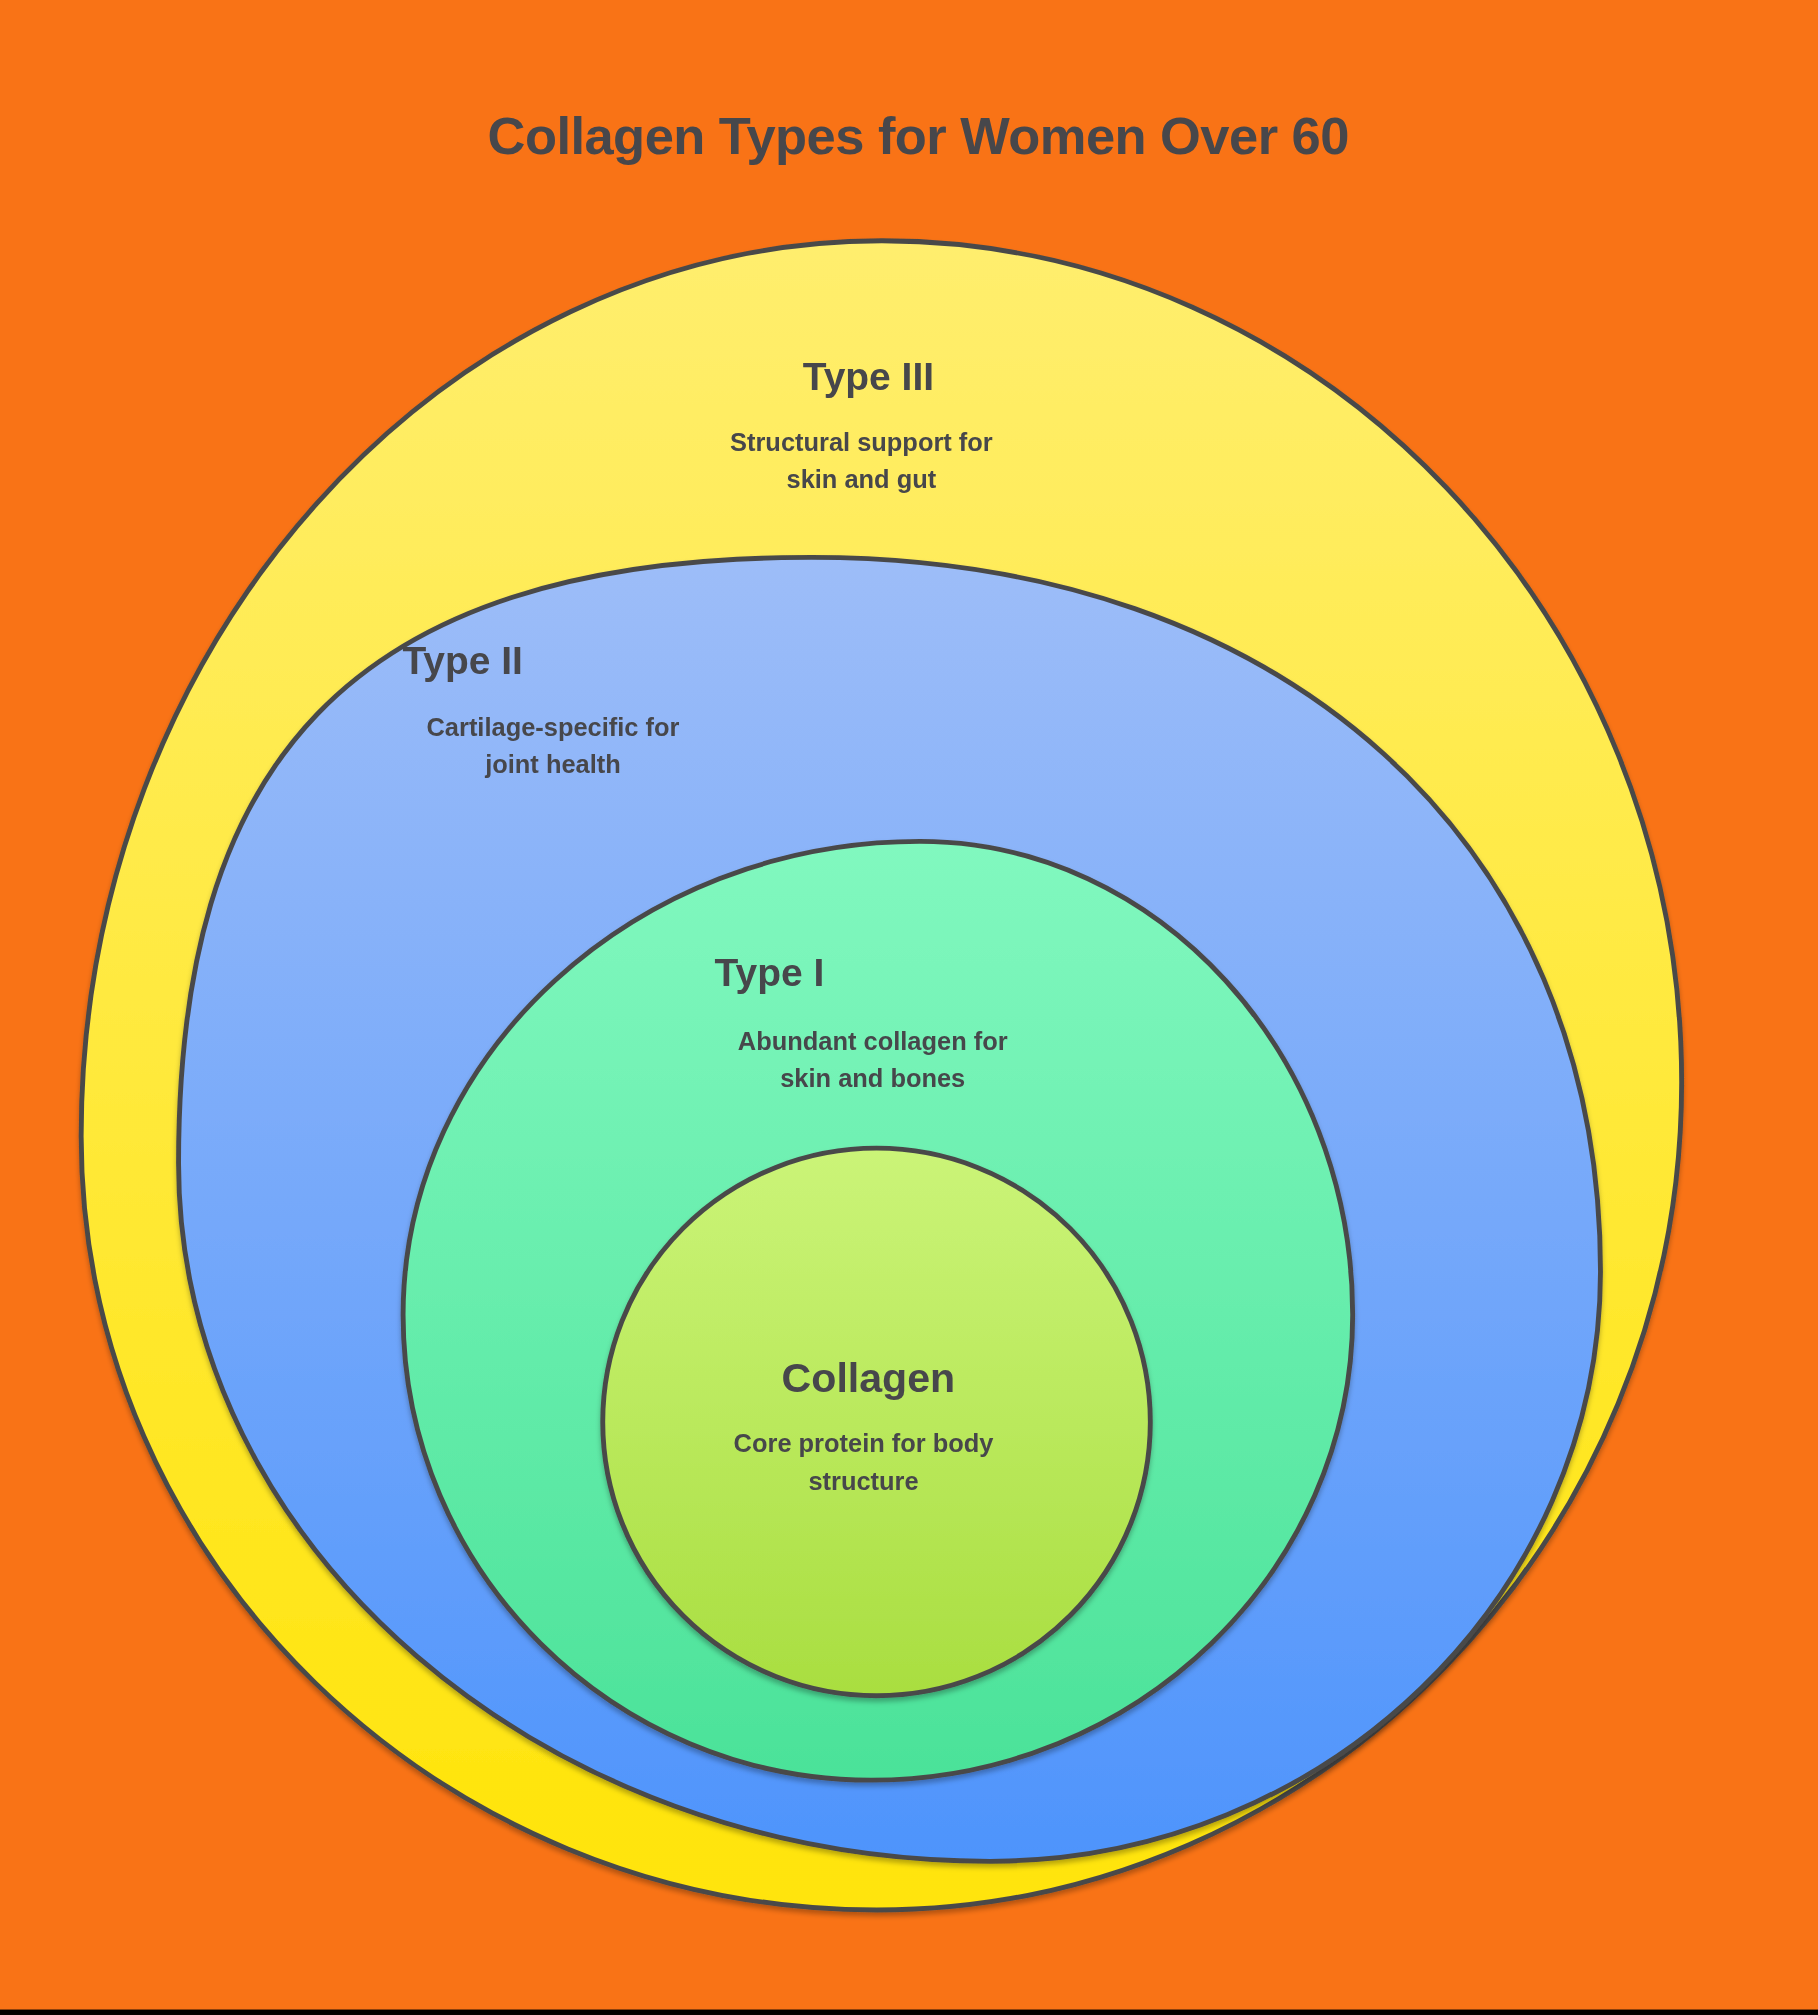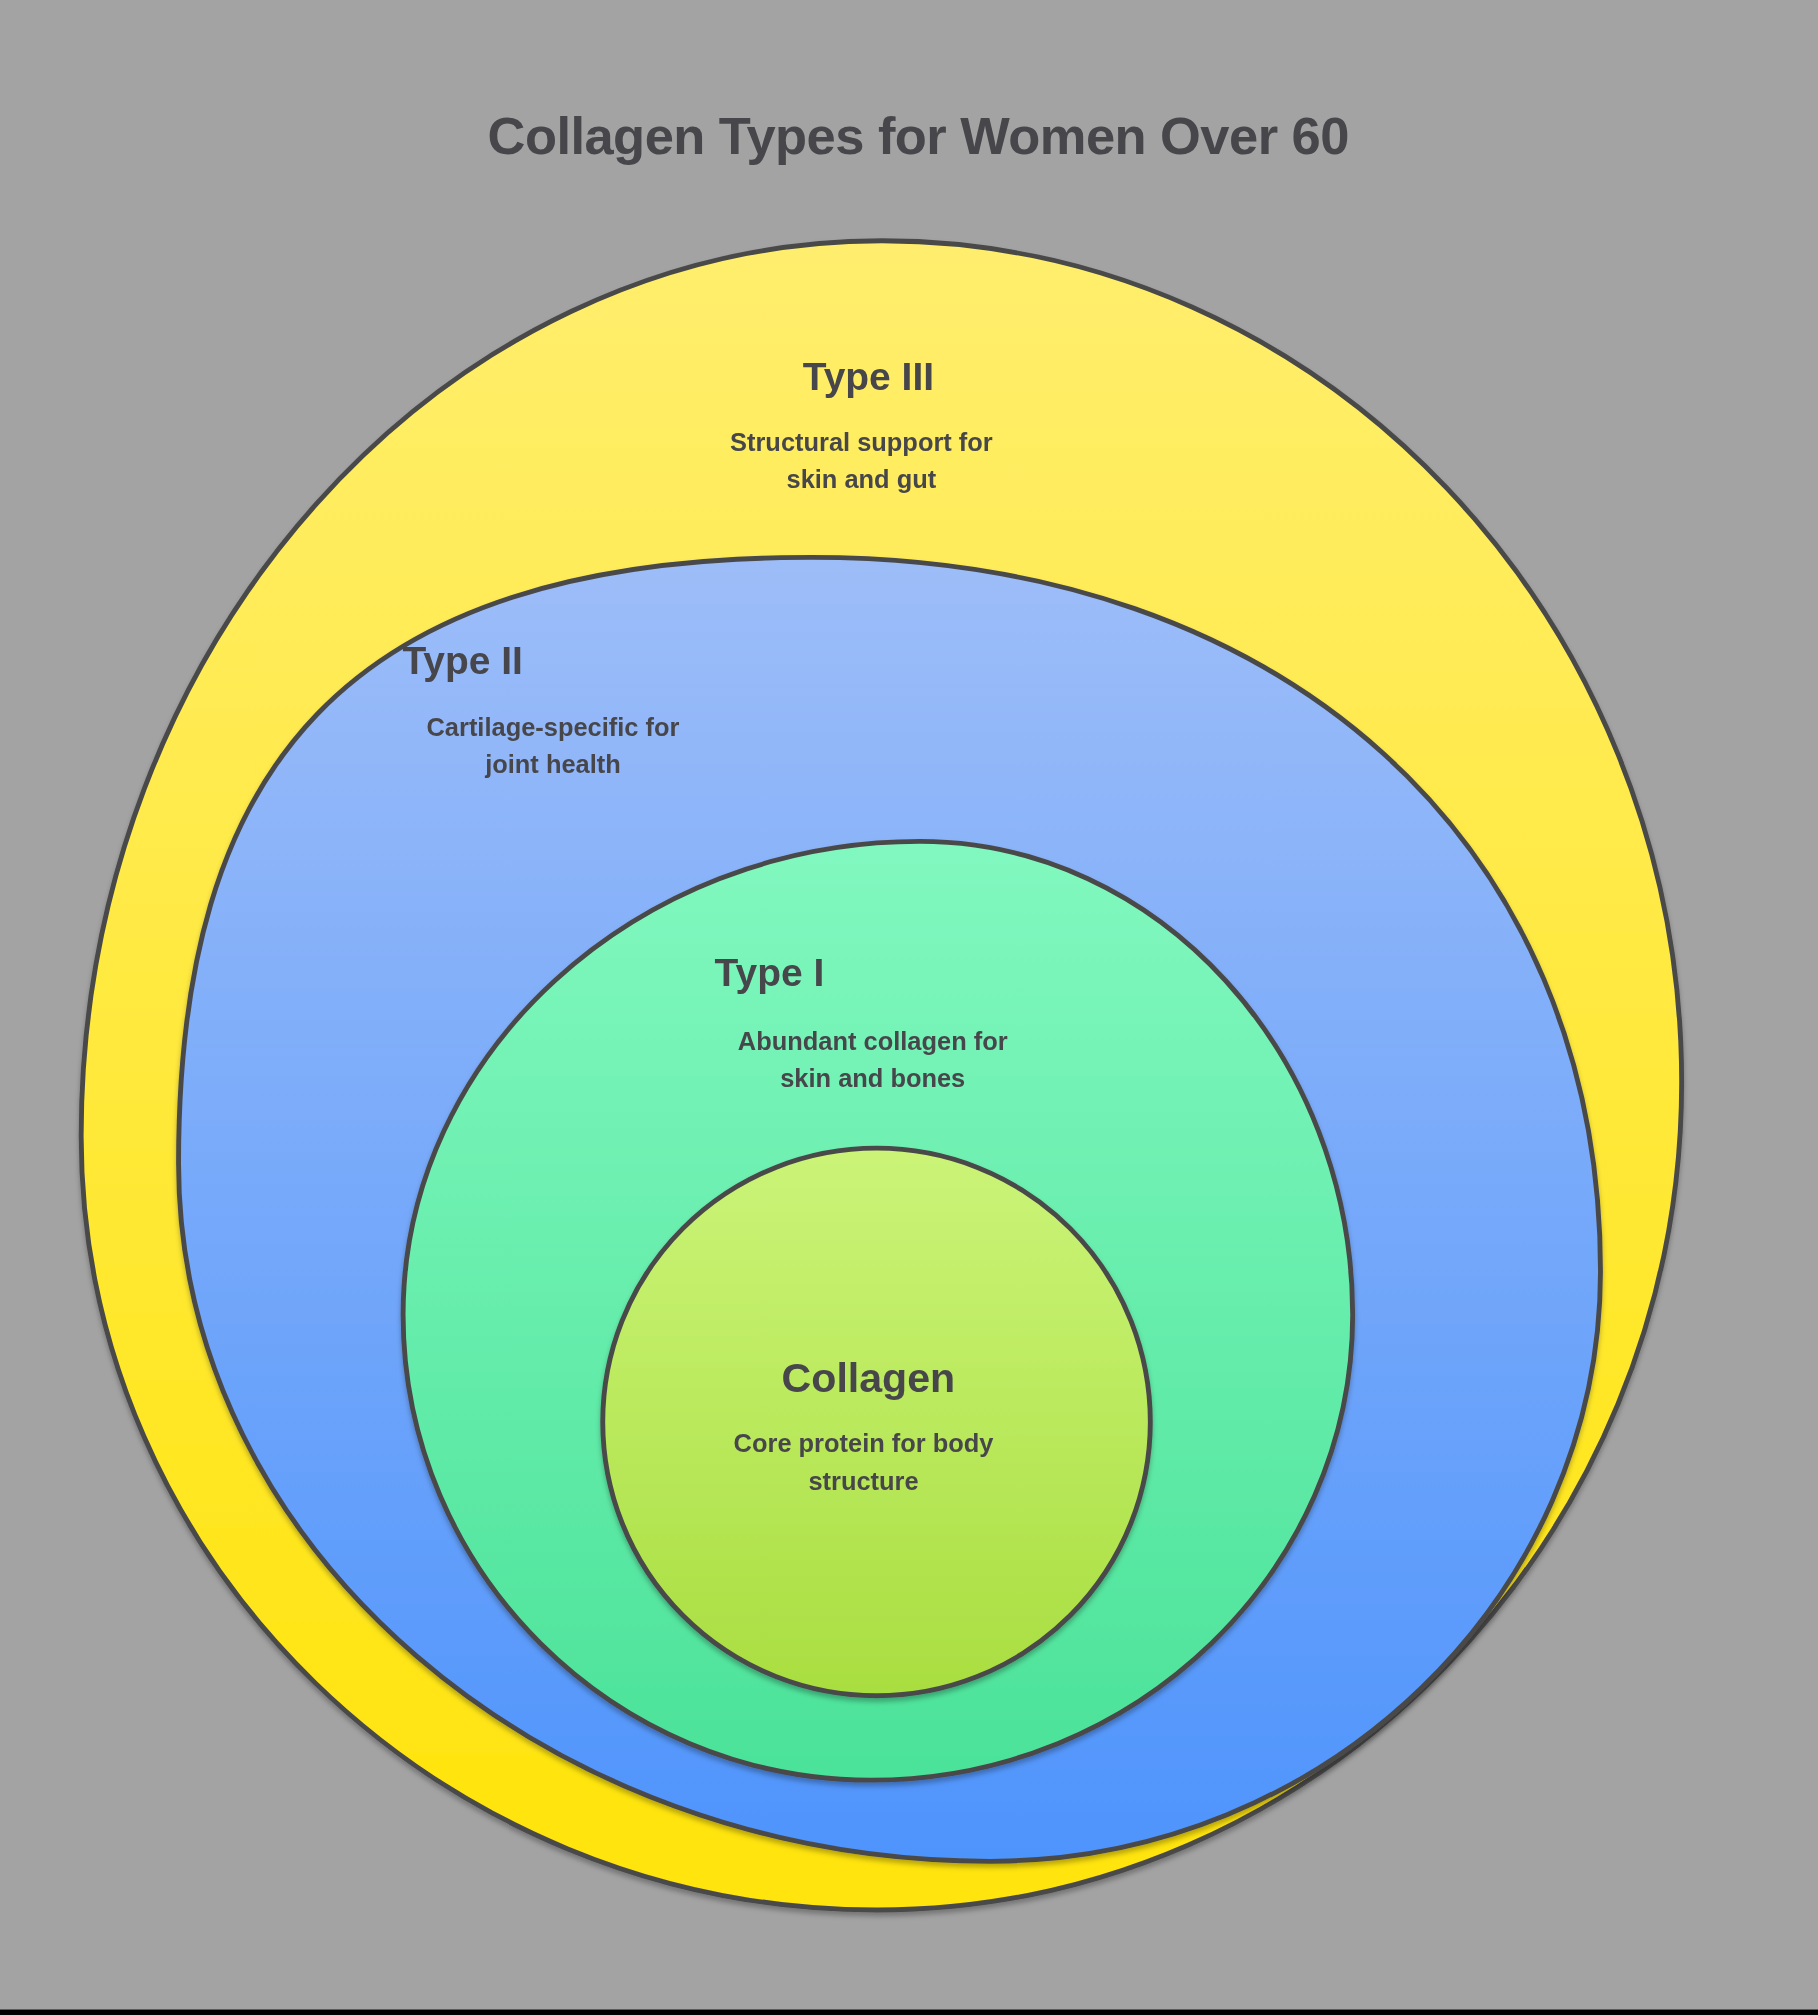--- a/index.html
+++ b/index.html
@@ -10,21 +10,21 @@
   body {
     width: 1818px;
     height: 2015px;
     font-family: "Liberation Sans", "DejaVu Sans", sans-serif;
     overflow: hidden;
   }
   .canvas {
     position: relative;
     width: 1818px;
     height: 2015px;
-    background: #a3a3a3;
+    background: #f97316;
   }
   svg { display: block; }
   .ring-label {
     font-family: "Liberation Sans", "DejaVu Sans", sans-serif;
     font-weight: 700;
   }
   .heading { font-size: 72px; }
   .heading-core { font-size: 76px; }
   .subtext { font-size: 47px; }
   .title-text {

